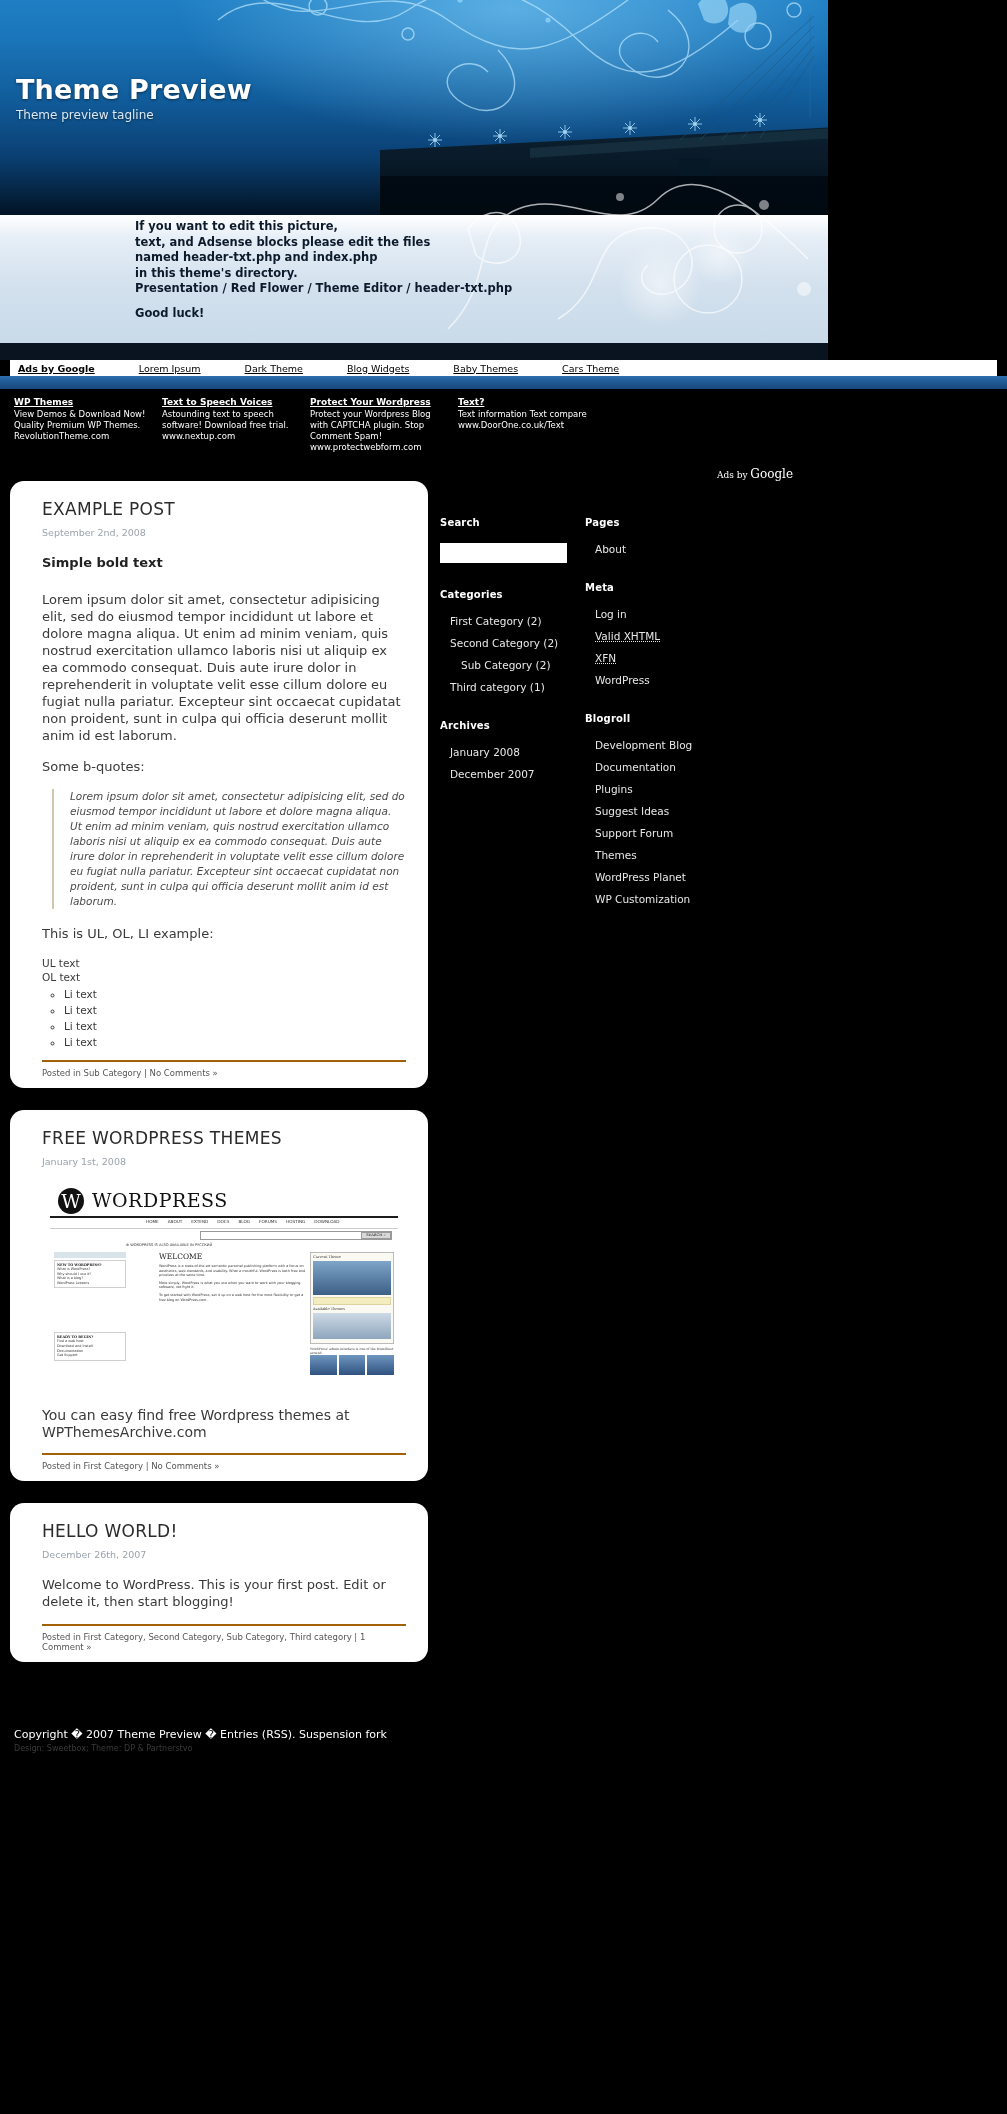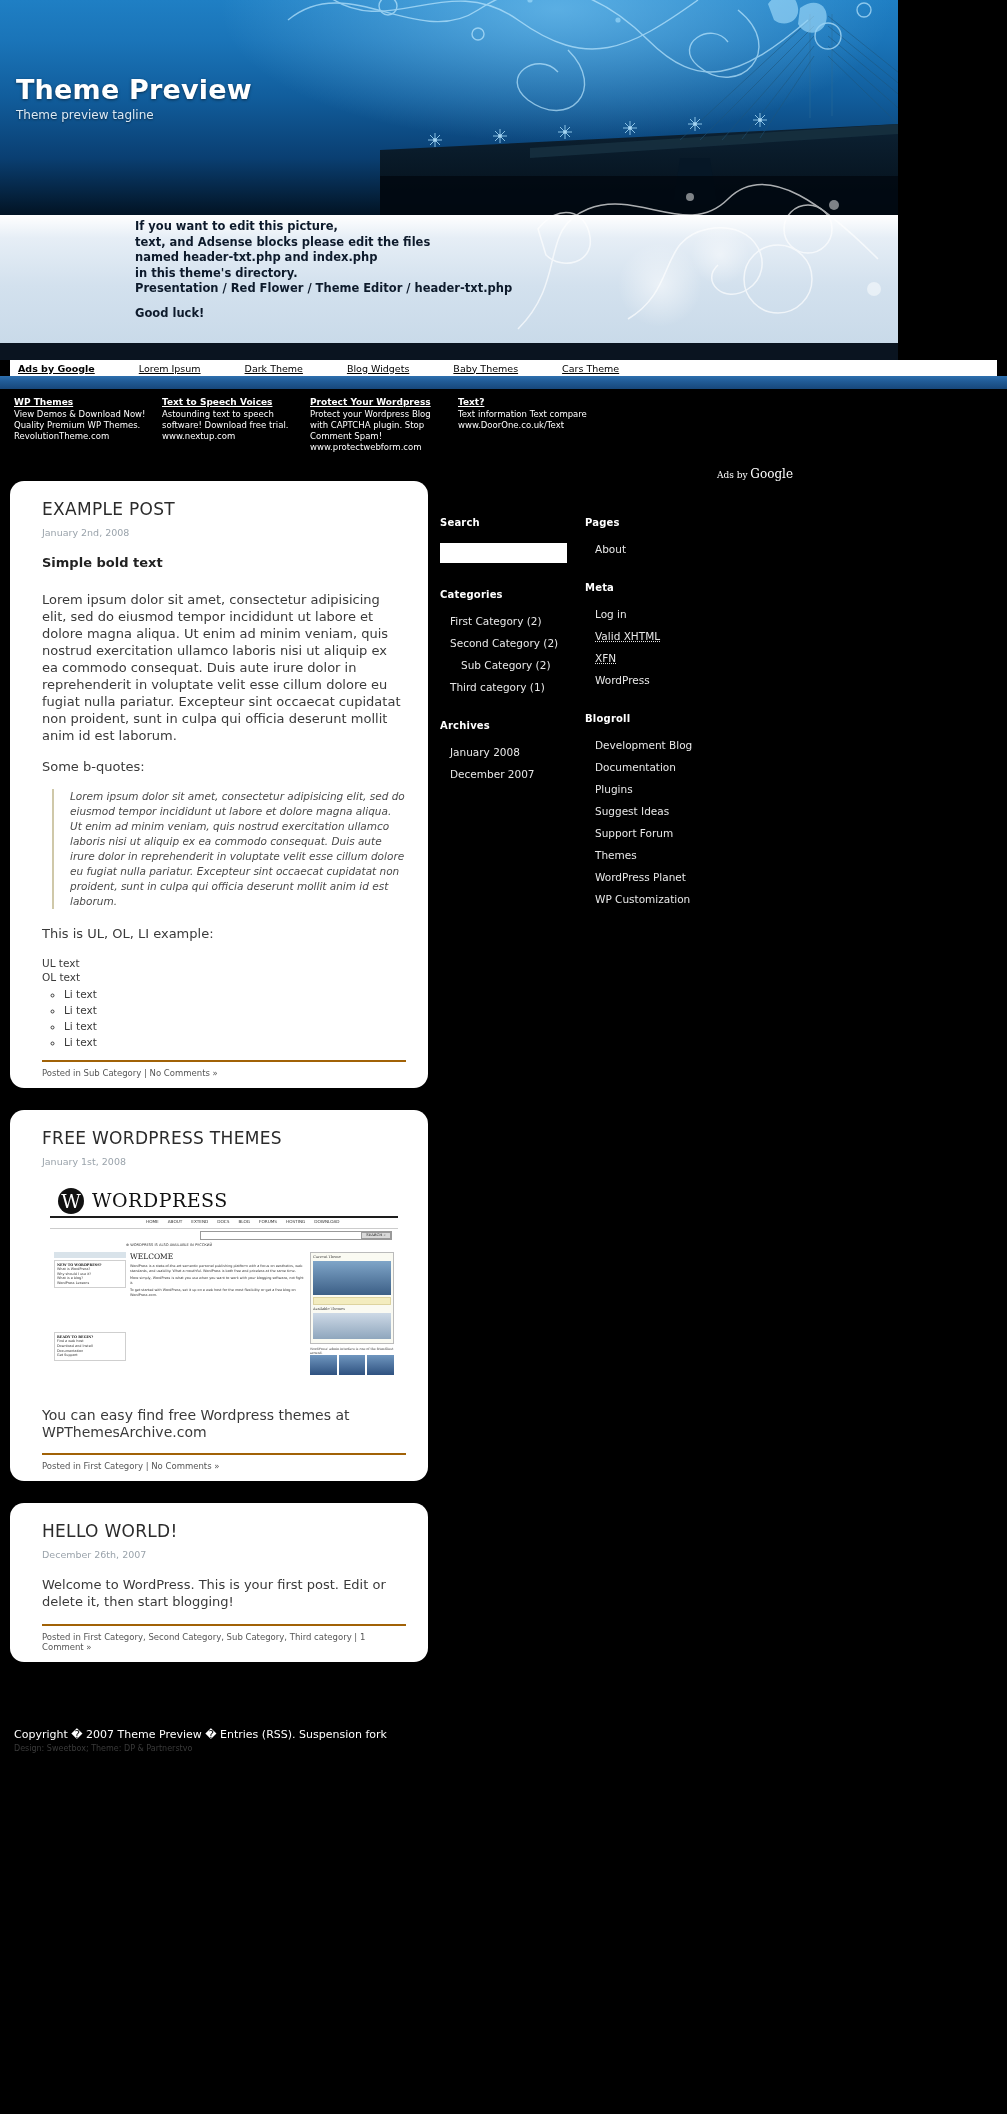--- a/index.html
+++ b/index.html
@@ -15,21 +15,21 @@
     width: 1007px;
     min-height: 2114px;
     background: #000;
     position: relative;
     overflow: hidden;
   }
 
   
   .banner {
     position: relative;
-    width: 898px;
+    width: 828px;
     height: 360px;
     overflow: hidden;
     background: #0a1420;
   }
   .banner-sky {
     position: absolute; left: 0; top: 0; right: 0;
     height: 232px;
     background:
       radial-gradient(ellipse 480px 190px at 62% 4%, rgba(140,215,255,.55), rgba(140,215,255,0) 70%),
       linear-gradient(180deg, #1f7fc4 0%, #1a74b8 18%, #115d9c 42%, #0a3f72 68%, #03182c 90%, #010a14 100%);
@@ -216,21 +216,21 @@
     position:absolute; left:8px; top:4px; width:26px; height:26px; border-radius:50%;
     background:#111; color:#fff; font-family:"DejaVu Serif",serif; font-size:19px;
     display:flex; align-items:center; justify-content:center;
   }
   .wp-wordmark { font-size:19px; letter-spacing:.5px; color:#111; font-family:"DejaVu Serif",serif;}
   .wp-nav { height:11px; background:#fff; border-bottom:1px solid #ccc; display:flex; gap:9px; padding:1px 0 0 96px; font-size:4.2px; color:#333; font-family:"DejaVu Sans",sans-serif; }
   .wp-searchbar { height:9px; margin:2px 6px 2px 150px; background:#fff; border:1px solid #999; position:relative;}
   .wp-searchbtn { position:absolute; right:0; top:0; height:7px; width:30px; background:#d8d8d8; border:1px solid #999; font-size:3.6px; text-align:center; color:#222;}
   .wp-body { display:flex; padding:3px 4px; gap:4px; }
   .wp-col-l { width:72px; }
-  .wp-col-m { flex:1; }
+  .wp-col-m { flex:1;margin-left:29px; }
   .wp-col-r { width:84px; }
   .wp-bar { height:6px; background:#d9e3ea; margin-bottom:2px;}
   .wp-linebox { border:1px solid #cfcfcf; padding:2px; margin-bottom:4px;}
   .wp-h { font-size:7.5px; color:#222; margin:0 0 3px 0; font-family:"DejaVu Serif",serif;}
   .wp-txt { font-size:3.4px; line-height:4.6px; color:#333; font-family:"DejaVu Sans",sans-serif;}
   .wp-box { border:1px solid #bbb; background:#fafaf2; margin-bottom:3px; padding:2px; }
   .wp-box-title { font-size:3.6px; color:#333; margin-bottom:2px;}
   .wp-thumb { height:34px; background:linear-gradient(180deg,#7fa5c8,#3c5f86); margin-bottom:2px;}
   .wp-thumb2 { height:26px; background:linear-gradient(180deg,#cdd9e6,#8fa6bd); margin-bottom:2px;}
   .wp-smallimgs { display:flex; gap:2px; }
@@ -430,21 +430,21 @@
   <div class="adsby-right">
     <span>Ads by </span><span class="g">Google</span>
   </div>
 
   <div class="wrap">
 
     <div class="col-main">
 
       <div class="post">
         <h2>EXAMPLE POST</h2>
-        <div class="date">January 2nd, 2008</div>
+        <div class="date">September 2nd, 2008</div>
         <p class="bold">Simple bold text</p>
         <p>Lorem ipsum dolor sit amet, consectetur adipisicing elit, sed do eiusmod tempor incididunt ut labore et dolore magna aliqua. Ut enim ad minim veniam, quis nostrud exercitation ullamco laboris nisi ut aliquip ex ea commodo consequat. Duis aute irure dolor in reprehenderit in voluptate velit esse cillum dolore eu fugiat nulla pariatur. Excepteur sint occaecat cupidatat non proident, sunt in culpa qui officia deserunt mollit anim id est laborum.</p>
         <p>Some b-quotes:</p>
         <blockquote>Lorem ipsum dolor sit amet, consectetur adipisicing elit, sed do eiusmod tempor incididunt ut labore et dolore magna aliqua. Ut enim ad minim veniam, quis nostrud exercitation ullamco laboris nisi ut aliquip ex ea commodo consequat. Duis aute irure dolor in reprehenderit in voluptate velit esse cillum dolore eu fugiat nulla pariatur. Excepteur sint occaecat cupidatat non proident, sunt in culpa qui officia deserunt mollit anim id est laborum.</blockquote>
         <p>This is UL, OL, LI example:</p>
         <div class="plain-line">UL text</div>
         <div class="plain-line">OL text</div>
         <ul class="li-list">
           <li>Li text</li>
           <li>Li text</li>

